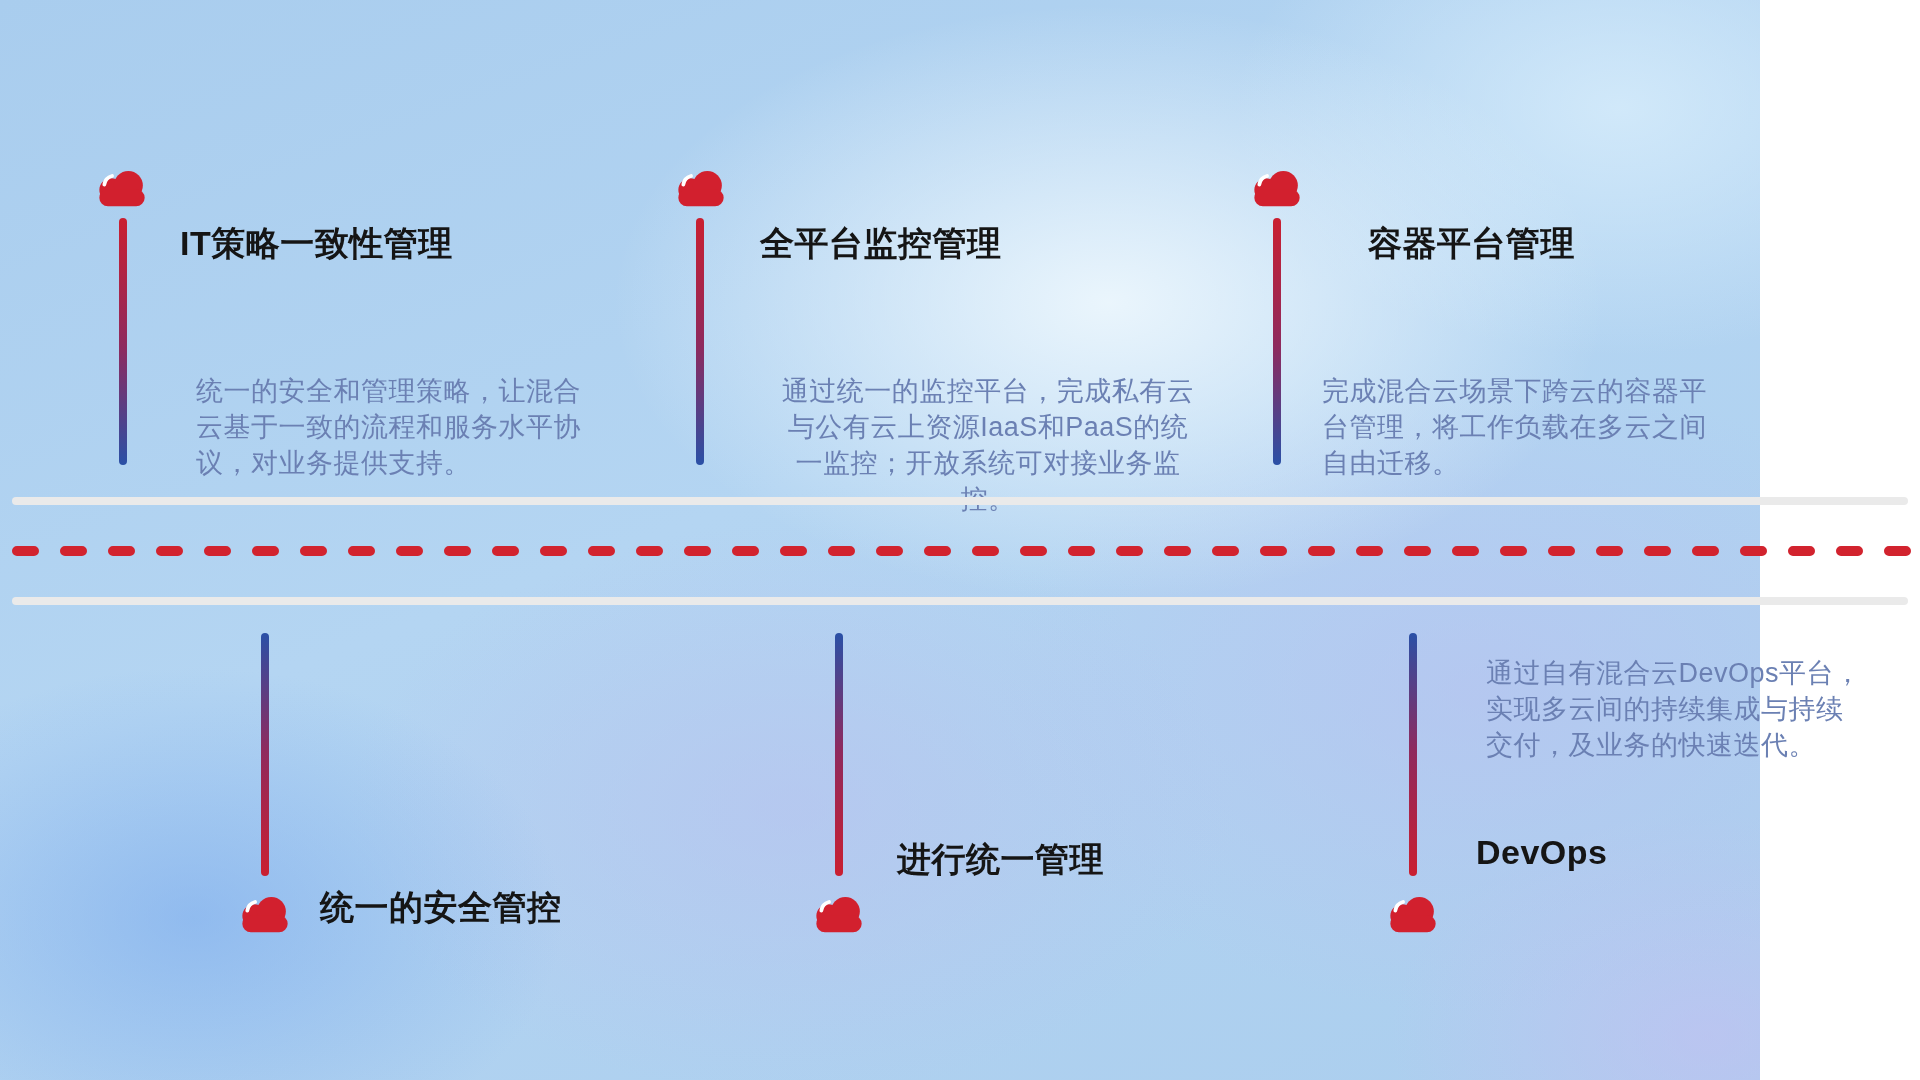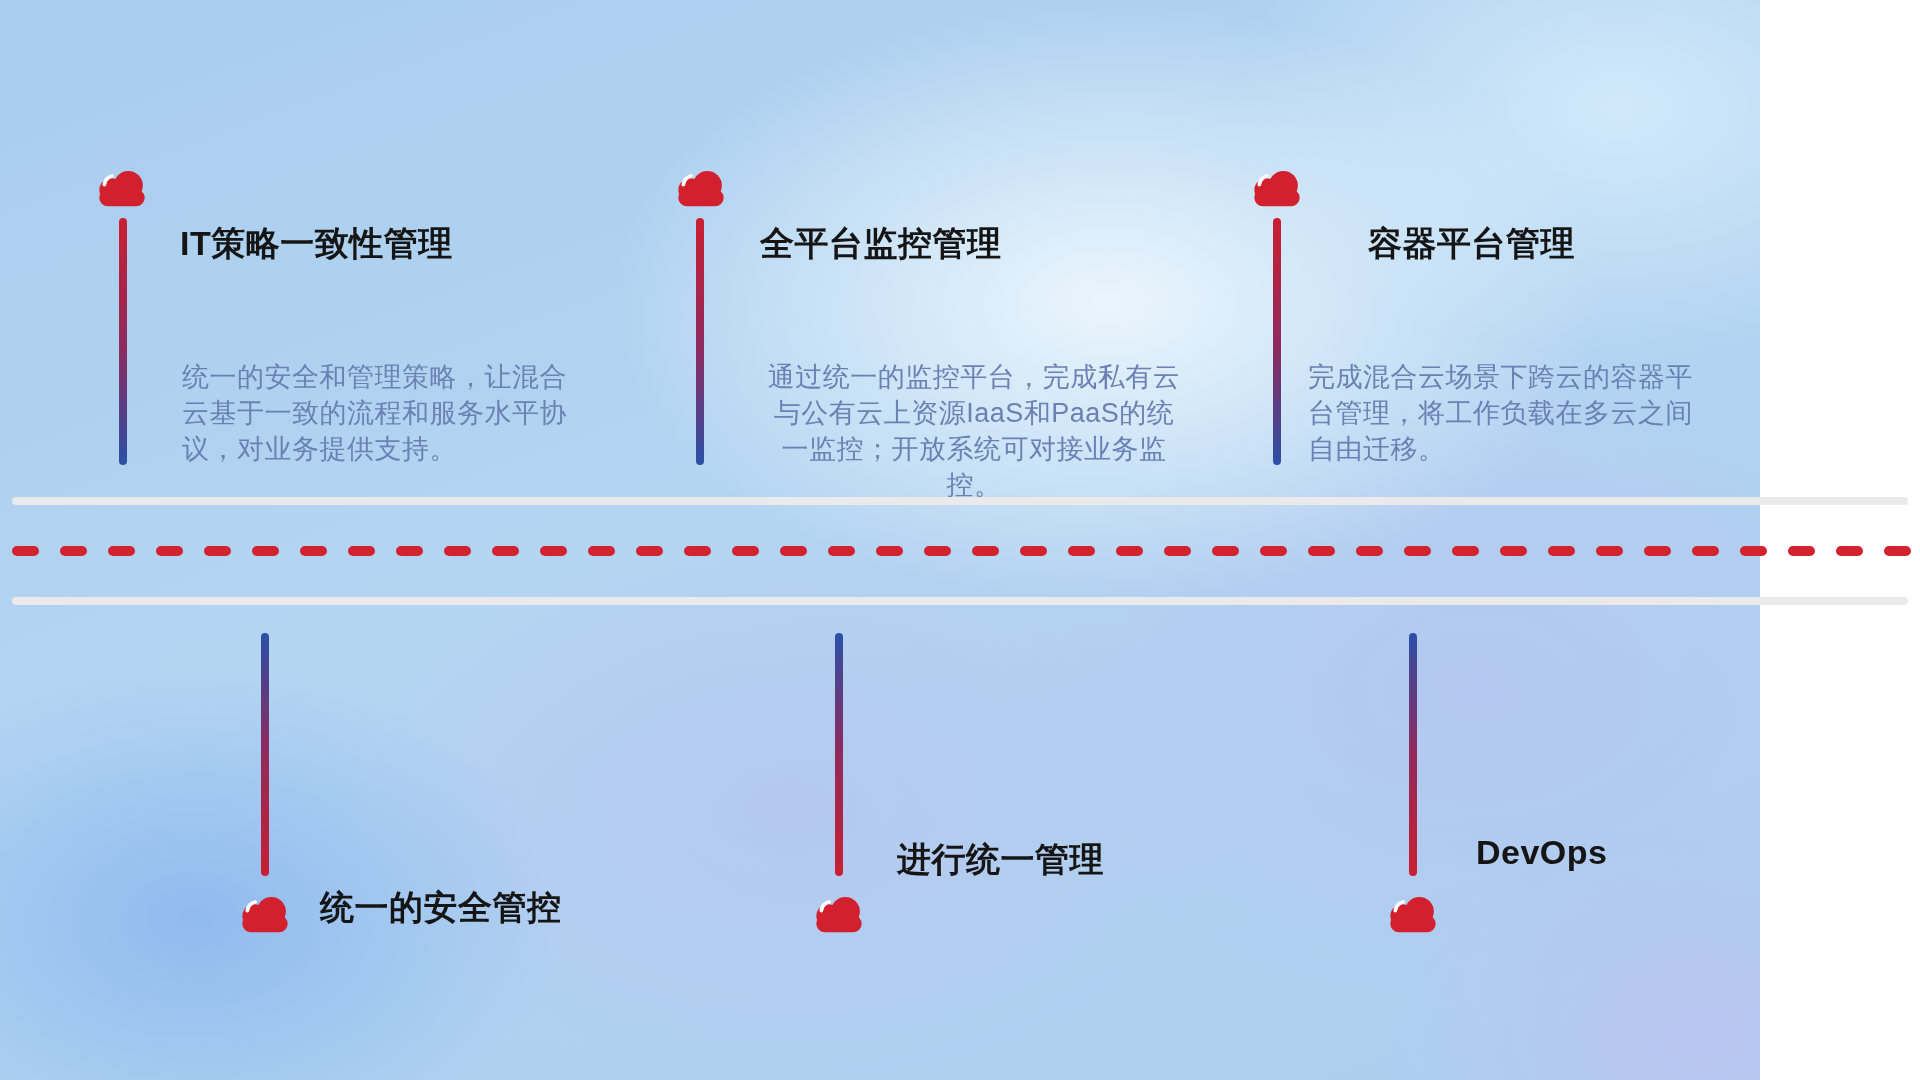--- a/index.html
+++ b/index.html
@@ -22,21 +22,21 @@
   .cloud{position:absolute;width:58px;height:45px;}
   .stem{position:absolute;width:8px;border-radius:4px;}
   .stem-down{height:247px;background:linear-gradient(180deg,#ca1f30 0%,#8e2a5e 52%,#2a50a6 100%);}
   .stem-up{height:243px;background:linear-gradient(0deg,#ca1f30 0%,#8e2a5e 52%,#2a50a6 100%);}
   .feature-title{
     position:absolute;margin:0;
     font-size:34px;font-weight:700;color:#151515;letter-spacing:.5px;
     white-space:nowrap;
   }
   .feature-desc{
-    position:absolute;margin:4px;
+    position:absolute;margin:18px;
     font-size:27px;font-weight:400;color:#6b80b3;line-height:36px;
     letter-spacing:.5px;
   }
   
   .c1{left:93px;top:163px;}  .s1{left:119px;top:218px;}
   .t1{left:180px;top:221px;} .d1{left:178px;top:355px;width:396px;}
   .c2{left:672px;top:163px;} .s2{left:696px;top:218px;}
   .t2{left:760px;top:221px;} .d2{left:757px;top:355px;width:426px;text-align:center;}
   .c3{left:1248px;top:163px;}.s3{left:1273px;top:218px;}
   .t3{left:1337px;top:221px;margin-left:31px;}.d3{left:1304px;top:355px;width:396px;}
@@ -124,15 +124,16 @@
 
   <div class="stem stem-up s6"></div>
   <svg class="cloud c6" viewBox="0 0 64 48">
     <g fill="#d2202e">
       <circle cx="20" cy="29" r="13"></circle>
       <circle cx="39" cy="24" r="16"></circle>
       <rect x="7" y="28" width="50" height="19" rx="9.5"></rect>
     </g>
     <path d="M12.5 23 A 11.5 11.5 0 0 1 21 13.5" stroke="#ffffff" stroke-width="4.2" fill="none" stroke-linecap="round"></path>
   </svg>
+  <p class="feature-desc d6">通过自有混合云DevOps平台，实现多云间的持续集成与持续交付，及业务的快速迭代。</p>
   <h2 class="feature-title t6">DevOps</h2>
 
 </div>
 
 </body></html>

